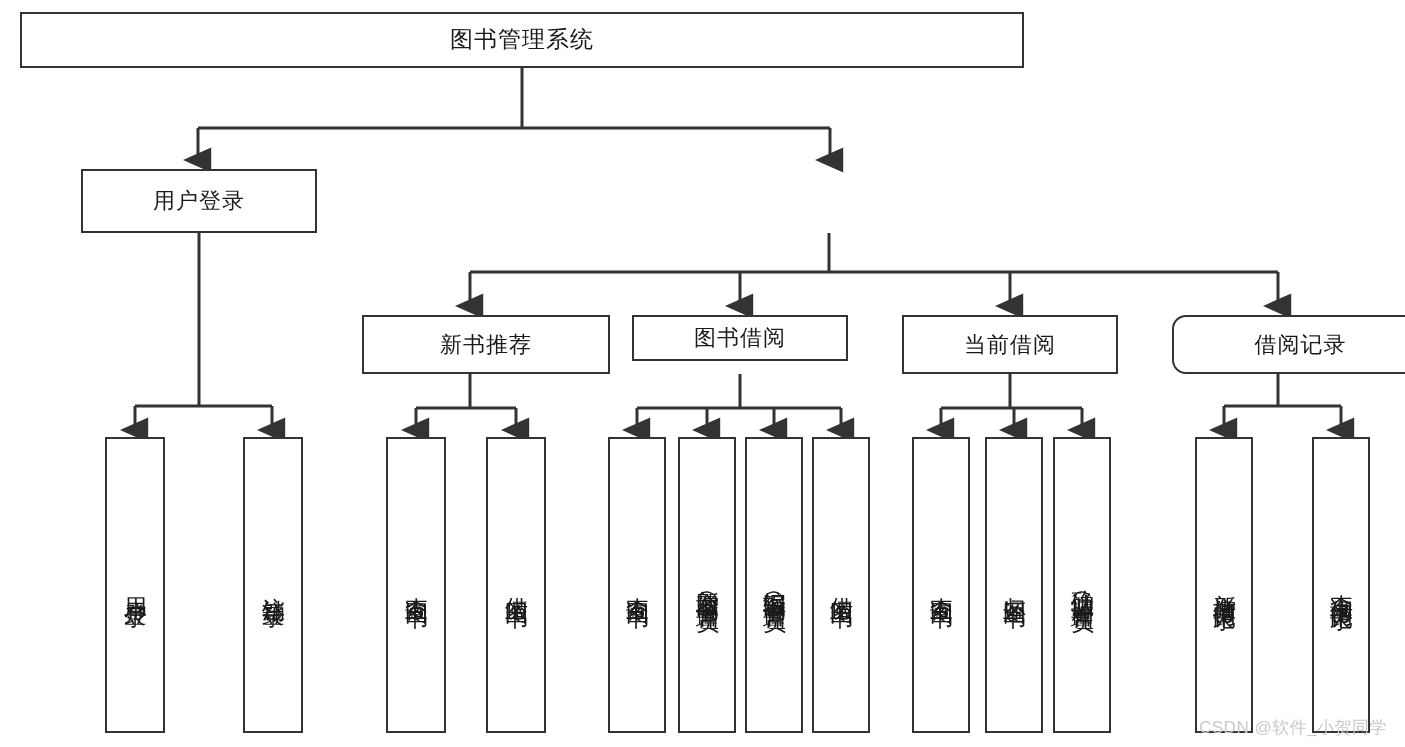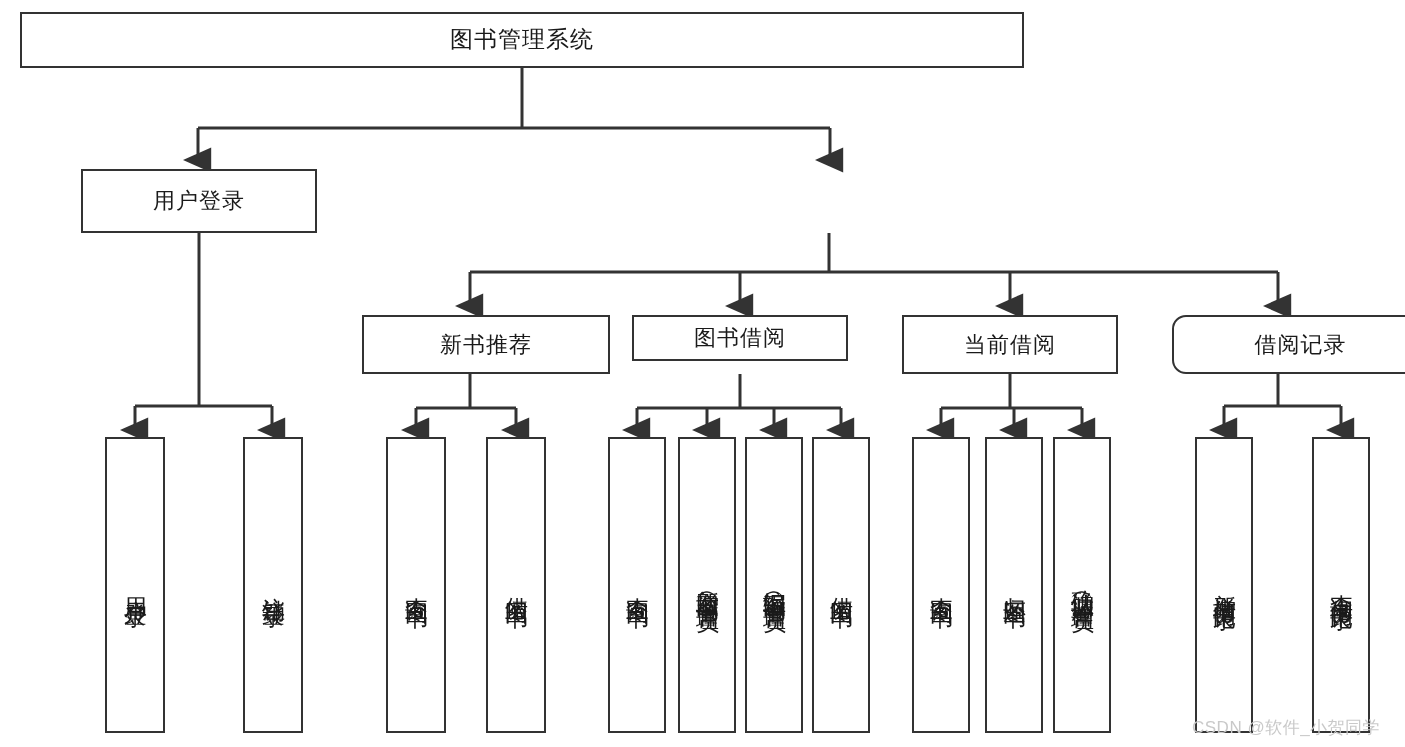--- a/index.html
+++ b/index.html
@@ -23,21 +23,21 @@
   .h-node .node-label{font-size:22px;letter-spacing:1px;}
   .root .node-label{font-size:23px;letter-spacing:1px;}
   .leaf{padding:4px 0;align-items:center;}
   .leaf .node-label{
     writing-mode:vertical-rl;text-orientation:upright;
     font-size:23px;line-height:1.12;letter-spacing:3px;
     white-space:nowrap;
   }
   .watermark{
     position:absolute;color:#c9c9c9;font-size:17px;
-    letter-spacing:0.5px;white-space:nowrap;user-select:none;
+    letter-spacing:0.5px;white-space:nowrap;user-select:none;margin-left:7px;
   }
 </style>
 </head>
 <body>
 
 <div id="canvas">
   <svg class="links" viewBox="0 0 1405 747" xmlns="http://www.w3.org/2000/svg">
     <defs>
       <marker id="arrow" markerWidth="10" markerHeight="10" refX="4.2" refY="5" orient="auto" markerUnits="strokeWidth">
         <path d="M0,0.6 L8.4,0.6 L4.2,10 z" fill="#333333"></path>

